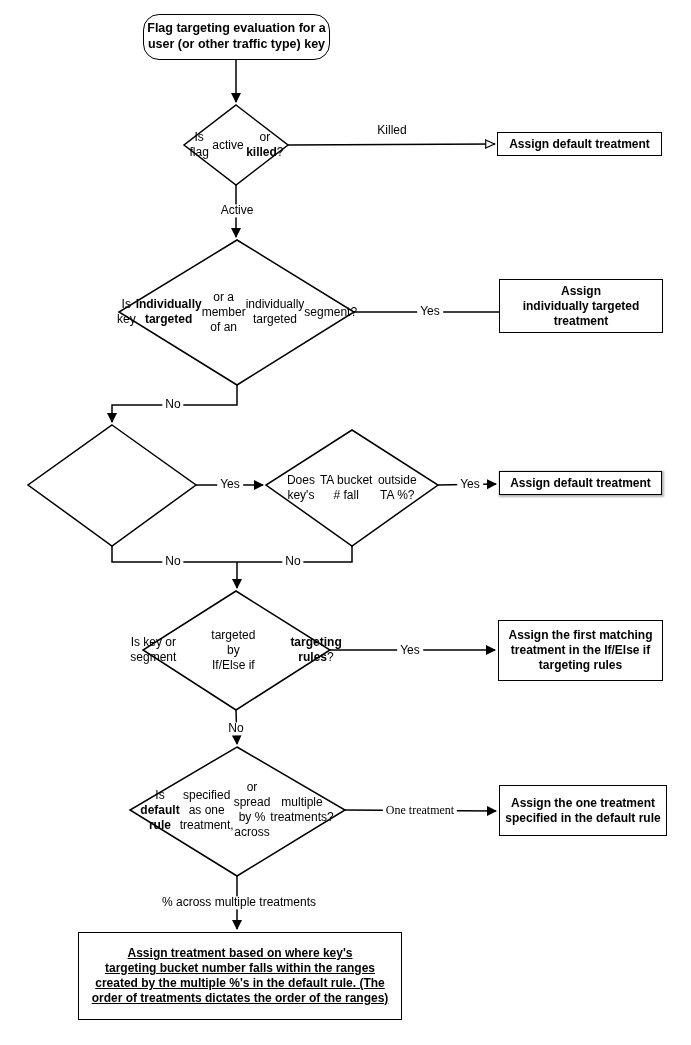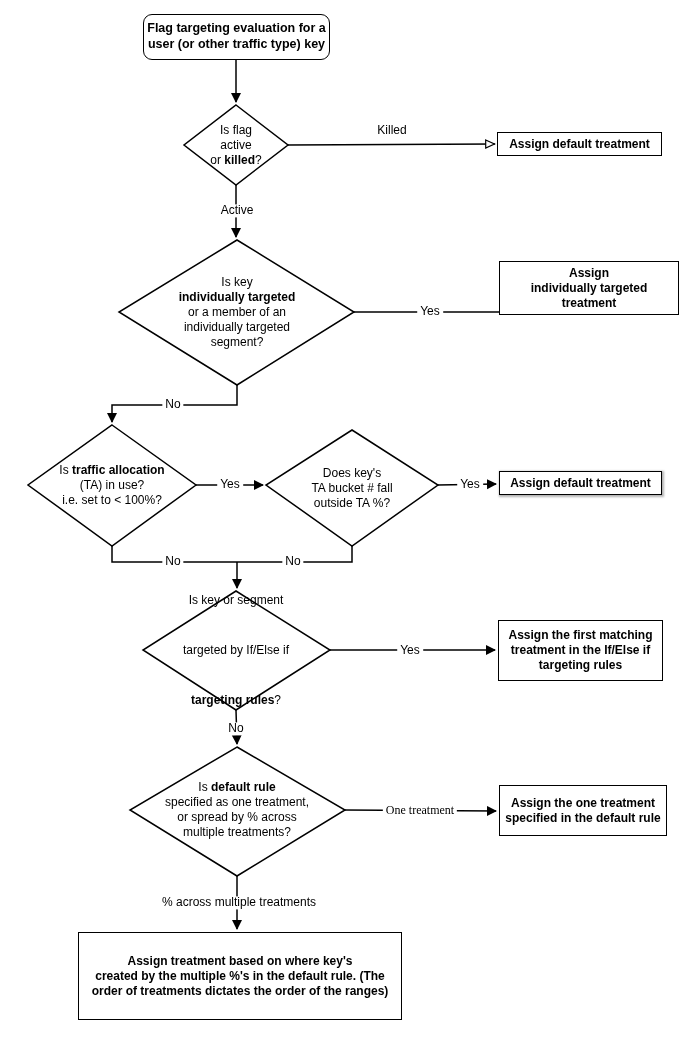--- a/index.html
+++ b/index.html
@@ -7,24 +7,24 @@
     position:relative;width:691px;height:1045px;background:#ffffff;
     font-family:"Liberation Sans","DejaVu Sans",sans-serif;color:#000;
     overflow:hidden;
   }
   #connectors{position:absolute;left:0;top:0;}
   .node-box{
     position:absolute;box-sizing:border-box;border:1.5px solid #000;background:#fff;
     display:flex;flex-direction:column;align-items:center;justify-content:center;
     text-align:center;font-weight:bold;font-size:12px;line-height:1.25;
   }
-  .start-box{border-radius:9px;font-size:12.5px;}
+  .start-box{border-radius:16px;font-size:12.5px;}
   .shadowed{box-shadow:1px 1px 2px 1px #b3b3b3;}
   .diamond-text{
-    position:absolute;display:flex;flex-direction:column;align-items:center;justify-content:center;
+    position:absolute;display:flex;flex-direction:row;align-items:center;justify-content:center;
     text-align:center;font-size:12px;line-height:1.25;pointer-events:none;
   }
   .edge-label{
     position:absolute;transform:translate(-50%,-50%);background:#ffffff;
     font-size:12px;line-height:1.1;padding:0 3px;white-space:nowrap;
   }
   .b{font-weight:bold;}
 </style>
 </head>
 <body>
@@ -92,64 +92,60 @@
       <div><span>active</span></div>
       <div><span>or </span><span class="b">killed</span><span>?</span></div>
     </div>
   <div class="diamond-text" style="left:152px;top:267px;width:170px;height:90px;">
       <div><span>Is key</span></div>
       <div><span class="b">individually targeted</span></div>
       <div><span>or a member of an</span></div>
       <div><span>individually targeted</span></div>
       <div><span>segment?</span></div>
     </div>
-  <div class="diamond-text" style="left:42px;top:455px;width:140px;height:60px;">
-      <div><span>Is </span><span class="b">traffic allocation</span></div>
-      <div><span>(TA) in use?</span></div>
-      <div><span>i.e. set to &lt; 100%?</span></div>
-    </div>
   <div class="diamond-text" style="left:282px;top:446px;width:140px;height:60px;margin-top:12px;">
       <div><span>Does key's</span></div>
       <div><span>TA bucket # fall</span></div>
       <div><span>outside TA %?</span></div>
     </div>
   <div class="diamond-text" style="left:161px;top:620px;width:150px;height:60px;gap:35px;">
       <div><span>Is key or segment</span></div>
       <div><span>targeted by If/Else if</span></div>
       <div><span class="b">targeting rules</span><span>?</span></div>
     </div>
   <div class="diamond-text" style="left:147px;top:778px;width:180px;height:64px;">
       <div><span>Is </span><span class="b">default rule</span></div>
       <div><span>specified as one treatment,</span></div>
       <div><span>or spread by % across</span></div>
       <div><span>multiple treatments?</span></div>
     </div>
 
   <div class="node-box" style="left:497px;top:132px;width:165px;height:24px;">
       <div><span>Assign default treatment</span></div>
     </div>
-  <div class="node-box" style="left:499px;top:261px;width:180px;height:54px;">
+  <div class="node-box" style="left:499px;top:279px;width:164px;height:54px;">
       <div><span>Assign</span></div>
       <div><span>individually targeted</span></div>
       <div><span>treatment</span></div>
     </div>
   <div class="node-box shadowed" style="left:499px;top:471px;width:163px;height:24px;">
       <div><span>Assign default treatment</span></div>
     </div>
   <div class="node-box" style="left:498px;top:620px;width:165px;height:61px;">
       <div><span>Assign the first matching</span></div>
       <div><span>treatment in the If/Else if</span></div>
       <div><span>targeting rules</span></div>
     </div>
   <div class="node-box" style="left:499px;top:785px;width:168px;height:51px;">
       <div><span>Assign the one treatment</span></div>
       <div><span>specified in the default rule</span></div>
     </div>
-  <div class="node-box" style="left:78px;top:932px;width:324px;height:88px;">
+  <div class="node-box" style="left:78px;top:932px;width:324px;height:88px;text-decoration:underline;">
       <div><span>Assign treatment based on where key's</span></div>
+      <div><span>targeting bucket number falls within the ranges</span></div>
       <div><span>created by the multiple %'s in the default rule. (The</span></div>
       <div><span>order of treatments dictates the order of the ranges)</span></div>
     </div>
 
   <div class="edge-label" style="left:392px;top:131px;">Killed</div>
   <div class="edge-label" style="left:237px;top:211px;">Active</div>
   <div class="edge-label" style="left:430px;top:312px;">Yes</div>
   <div class="edge-label" style="left:173px;top:405px;">No</div>
   <div class="edge-label" style="left:230px;top:485px;">Yes</div>
   <div class="edge-label" style="left:470px;top:485px;">Yes</div>

